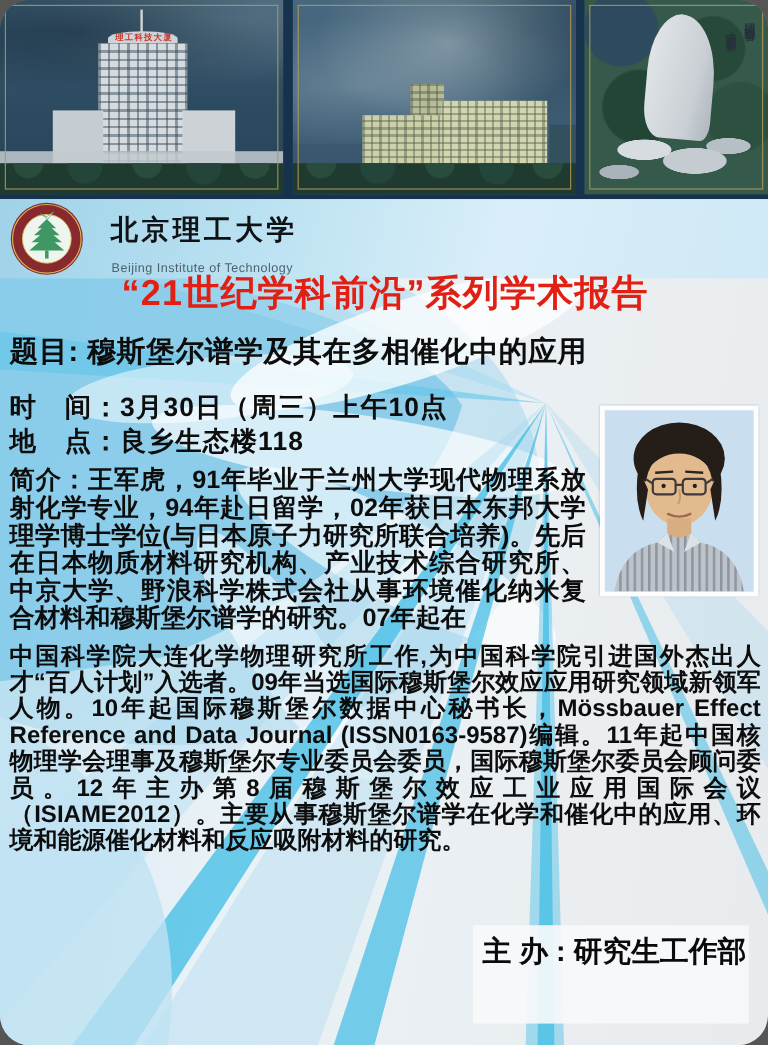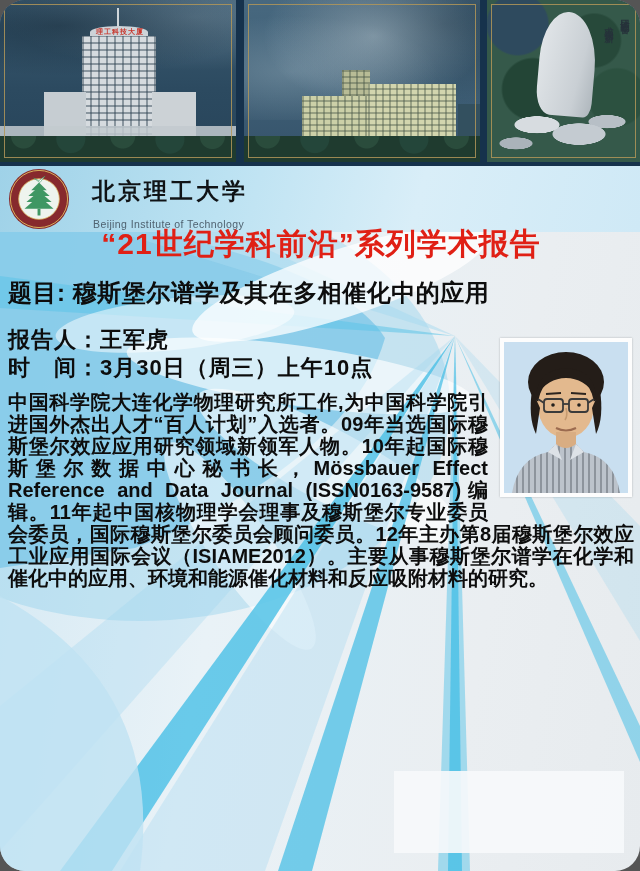--- a/index.html
+++ b/index.html
@@ -197,21 +197,23 @@
         <line x1="42" y1="52" x2="57" y2="51" stroke="#2c241e" stroke-width="2"></line>
         <line x1="67" y1="51" x2="82" y2="52" stroke="#2c241e" stroke-width="2"></line>
         <path d="M62,66 Q64,74 61,78" stroke="#c59a6f" stroke-width="1.6" fill="none"></path>
         <path d="M52,86 Q62,91 72,86" stroke="#9c6b4f" stroke-width="2" fill="none"></path>
         <rect x="52" y="90" width="20" height="17" fill="#d9ad82"></rect>
         <path d="M8,151 Q14,116 44,110 L52,102 Q62,110 72,102 L80,110 Q110,116 116,151 Z" fill="url(#st)"></path>
         <path d="M44,110 L52,102 L58,118 Z" fill="#dde2e7"></path>
         <path d="M80,110 L72,102 L66,118 Z" fill="#dde2e7"></path>
       </svg>
     </div>
-    <div class="info-line"><span>报告人：</span><span>王军虎</span></div>
     <div class="info-line"><span>时　间：</span><span>3月30日（周三）上午10点</span></div>
+    <div class="info-line"><span>地　点：</span><span>良乡生态楼118</span></div>
+    <p class="intro">简介：王军虎，91年毕业于兰州大学现代物理系放射化学专业，94年赴日留学，02年获日本东邦大学理学博士学位(与日本原子力研究所联合培养)。先后在日本物质材料研究机构、产业技术综合研究所、中京大学、野浪科学株式会社从事环境催化纳米复合材料和穆斯堡尔谱学的研究。07年起在</p>
     <p class="bio">中国科学院大连化学物理研究所工作,为中国科学院引进国外杰出人才“百人计划”入选者。09年当选国际穆斯堡尔效应应用研究领域新领军人物。10年起国际穆斯堡尔数据中心秘书长，Mössbauer Effect Reference and Data Journal (ISSN0163-9587)编辑。11年起中国核物理学会理事及穆斯堡尔专业委员会委员，国际穆斯堡尔委员会顾问委员。12年主办第8届穆斯堡尔效应工业应用国际会议（ISIAME2012）。主要从事穆斯堡尔谱学在化学和催化中的应用、环境和能源催化材料和反应吸附材料的研究。</p>
   </div>
 
   <div class="org-box">
+    <div class="org-line">主 办 : 研究生工作部</div>
   </div>
 
 </div>
 
 </body></html>

